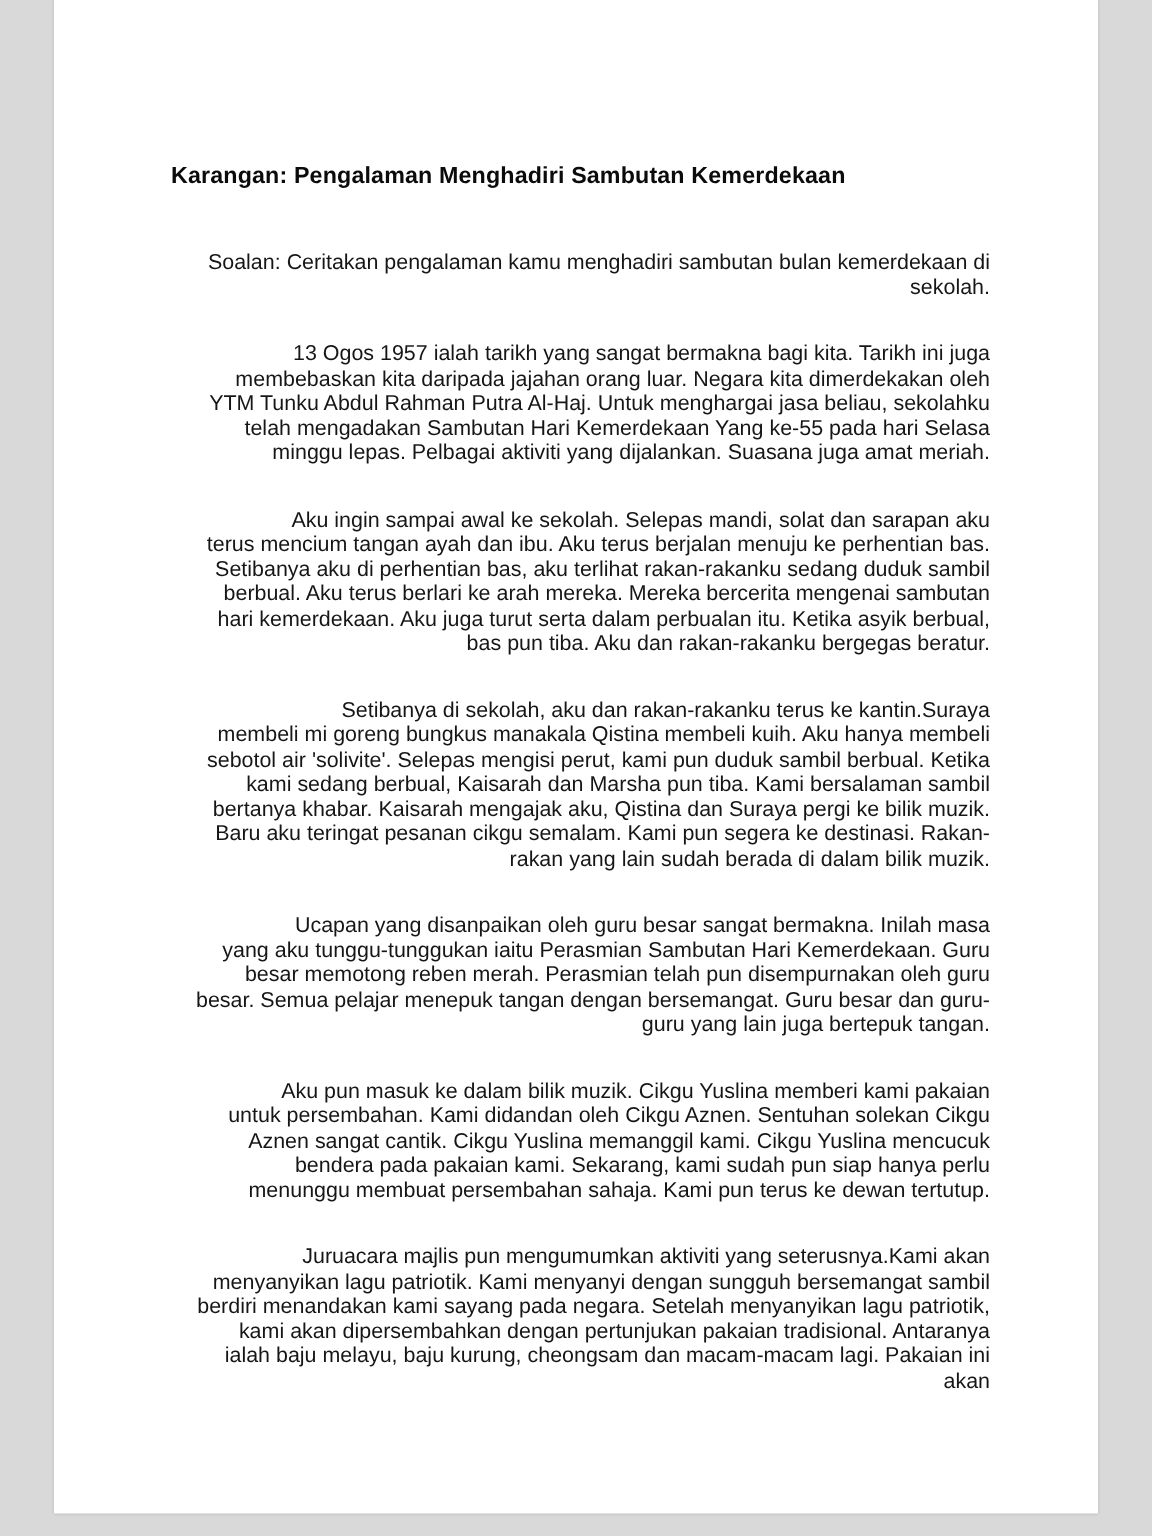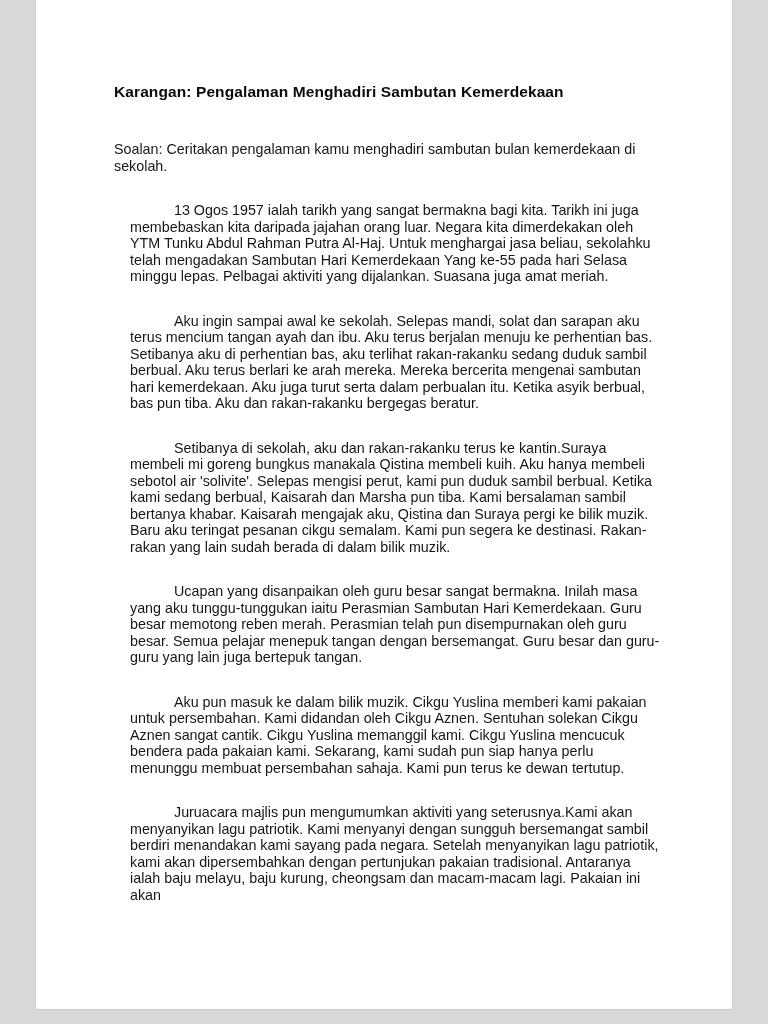--- a/index.html
+++ b/index.html
@@ -17,36 +17,36 @@
     height: 1024px;
     background: #d9d9d9;
     overflow: hidden;
   }
   .page {
     width: 696px;
     height: 1009px;
     margin: 0 auto;
     background: #ffffff;
     box-sizing: border-box;
-    padding: 83px 72px 0 78px;
+    padding: 109px 72px 0 78px;
     box-shadow: 0 0 2px rgba(0,0,0,0.15);
   }
   .doc-title {
     font-size: 15.5px;
     font-weight: bold;
     color: #0b0b0b;
     margin: 0 0 40px 0;
     letter-spacing: 0.1px;
   }
   .para {
     font-size: 14.3px;
     line-height: 16.5px;
     color: #161616;
     margin: 0 0 28px 0;
-    text-align: left;
+    text-align: right;
   }
   .para.indent {
     text-indent: 44px;
     margin-left: 16px;
   }
 </style>
 </head>
 <body>
 
 <div class="viewer">

